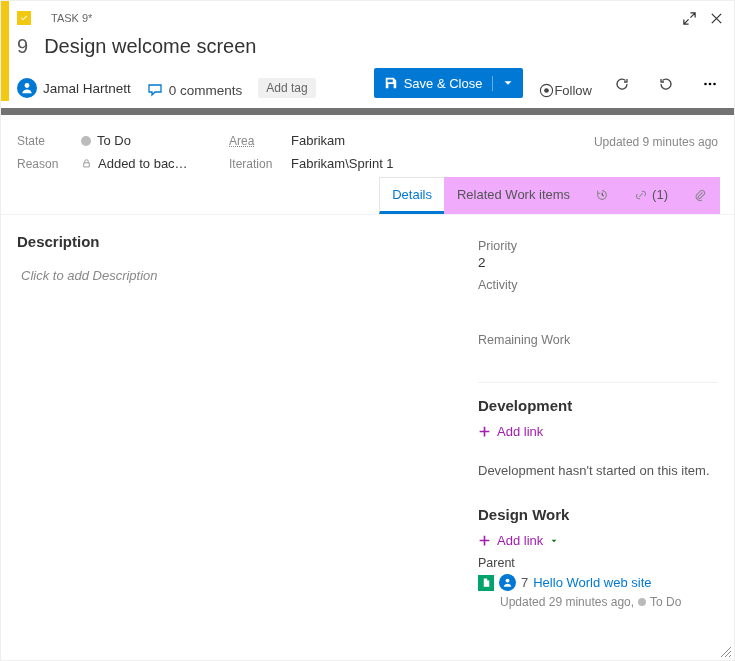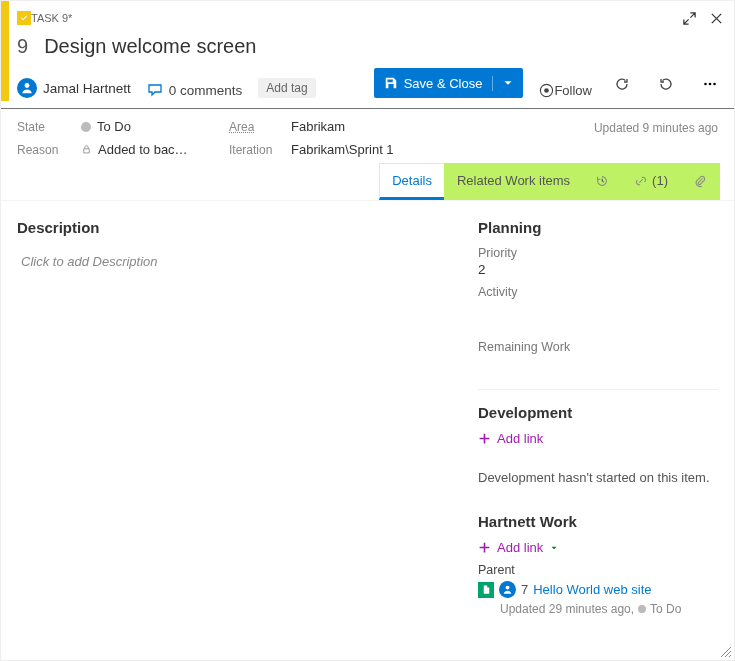--- a/index.html
+++ b/index.html
@@ -1,21 +1,21 @@
 <!DOCTYPE html>
 <html><head>
 <meta charset="utf-8">
 <style>
   * { box-sizing: border-box; }
   html, body { margin:0; padding:0; font-family: "Segoe UI", Arial, sans-serif; font-size:13px; color:#333; background:#fff; }
   .window { width:735px; height:661px; position:relative; border:1px solid #eee; overflow:hidden;}
   .accent { position:absolute; left:0; top:0; width:8px; height:100px; background:#f2c811;}
   .header { padding:4px 10px 0 16px; }
   .top-row { display:flex; align-items:center; justify-content:space-between; height:26px;}
-  .task-type { display:flex; align-items:center; gap:0; font-size:11px; color:#666;}
+  .task-type { display:flex; align-items:center; gap:20px; font-size:11px; color:#666;}
   .task-badge { width:14px; height:14px; background:#f2c811; display:inline-flex; align-items:center; justify-content:center;}
   .task-badge svg { width:10px; height:10px; color:#fff;}
   .win-controls { display:flex; gap:12px; align-items:center;}
   .ico { width:15px; height:15px; color:#333; cursor:pointer;}
   .title-row { display:flex; align-items:baseline; gap:16px; padding:4px 0 10px 0;}
   .wid { font-size:20px; color:#555;}
   .wtitle { font-size:20px; color:#333; font-weight:400;}
   .meta-row { display:flex; align-items:flex-end; gap:16px; padding:0 0 10px 0;}
   .assignee { display:flex; align-items:center; gap:6px; font-size:13.5px;}
   .avatar { width:20px; height:20px; border-radius:50%; display:inline-flex; align-items:center; justify-content:center; background:#0078d4;}
@@ -25,29 +25,29 @@
   .addtag { background:#f0f0f0; color:#666; padding:3px 8px; border-radius:2px; font-size:12px; cursor:pointer;}
   .spacer { flex:1;}
   .save-btn { background:#0078d4; color:#fff; display:flex; align-items:center; height:30px; border-radius:2px; overflow:hidden; cursor:pointer;}
   .save-main { display:flex; align-items:center; gap:6px; padding:0 10px; border-right:1px solid rgba(255,255,255,0.4);}
   .save-drop { padding:0 8px; display:flex; align-items:center;}
   .save-btn svg { width:14px; height:14px;}
   .follow { display:flex; align-items:center; cursor:pointer; color:#444;}
   .follow svg{width:15px;height:15px;}
   .iconbtn { width:28px; height:28px; display:flex; align-items:center; justify-content:center; cursor:pointer; color:#444;}
   .iconbtn svg{width:16px;height:16px;}
-  .fields { border-top:1px solid #737373; padding:10px 16px 6px 16px; display:flex; gap:24px;}
+  .fields { border-top:7px solid #737373; padding:18px 16px 6px 16px; display:flex; gap:24px;}
   .fgrid { display:grid; grid-template-columns:56px 140px 54px 160px; row-gap:8px; column-gap:8px; align-items:center; font-size:13px;}
   .flabel { color:#888; font-size:12px;}
   .fval { display:flex; align-items:center; gap:6px; color:#333;}
   .dot { width:10px; height:10px; border-radius:50%; background:#bbb; display:inline-block;}
   .lock { width:11px;height:11px;color:#888;}
   .updated { margin-left:auto; color:#888; font-size:12px; white-space:nowrap; align-self:flex-start; padding-top:2px;}
   .tabs { display:flex; justify-content:flex-end; border-bottom:1px solid #f3f3f3; padding:0 14px;}
-  .tab{ padding:9px 12px; font-size:13px; color:#555; border:1px solid transparent; border-bottom:3px solid transparent; cursor:pointer; background:#bef264; margin-left:-1px; display:flex; align-items:center; gap:4px;}
+  .tab{ padding:9px 12px; font-size:13px; color:#555; border:1px solid transparent; border-bottom:3px solid transparent; cursor:pointer; background:#f0abfc; margin-left:-1px; display:flex; align-items:center; gap:4px;}
   .tab.active{ color:#0078d4; border:1px solid #e5e5e5; border-bottom:3px solid #0078d4; background:#fff;}
   .tabico{width:14px;height:14px;color:#888;}
   .body { display:flex; padding:16px; gap:28px;}
   .left { flex:1;}
   .right { width:240px;}
   .sect-title { font-size:15px; font-weight:600; color:#333; margin:2px 0 10px 0;}
   .placeholder { color:#888; font-style:italic; padding:8px 4px;}
   .discussion-box { border:1px solid #ddd; border-radius:2px; padding:10px 12px; color:#888; font-style:italic; font-size:13px; line-height:1.45; margin-left:34px; min-height:56px;}
   .disc-row{display:flex; align-items:flex-start;}
   .disc-av{ width:26px;height:26px;border-radius:50%; background:#bbb; display:flex; align-items:center; justify-content:center;}
@@ -211,39 +211,38 @@
   </div>
 
   <div class="body">
     <div class="left">
       <div class="sect-title">Description</div>
       <div class="placeholder">Click to add Description</div>
 
     </div>
 
     <div class="right">
-      <div class="sect-title">Planning</div>
       <div class="kvlabel">Priority</div>
       <div class="kvval">2</div>
       <div class="kvlabel">Activity</div>
       <div class="kvval">&nbsp;</div>
       <div class="kvlabel" style="margin-top:24px;">Remaining Work</div>
       <div class="kvval">&nbsp;</div>
 
       <hr class="soft">
       <div class="sect-title">Development</div>
       <div class="addlink">
         <svg viewBox="0 0 16 16">
             <path stroke="currentColor" stroke-width="2" d="M8 2v12M2 8h12"></path>
           </svg>
         <span>Add link</span>
       </div>
       <div class="devnote">Development hasn't started on this item.</div>
 
-      <div class="sect-title" style="margin-top:28px;">Hartnett Work</div>
+      <div class="sect-title" style="margin-top:28px;">Design Work</div>
       <div class="addlink">
         <svg viewBox="0 0 16 16">
             <path stroke="currentColor" stroke-width="2" d="M8 2v12M2 8h12"></path>
           </svg>
         <span>Add link</span>
         <svg viewBox="0 0 16 16" style="width:10px;height:10px;color:#107c10;">
             <path fill="currentColor" d="M4 6l4 4 4-4z"></path>
           </svg>
       </div>
       <div class="kvlabel" style="color:#444;">Parent</div>

